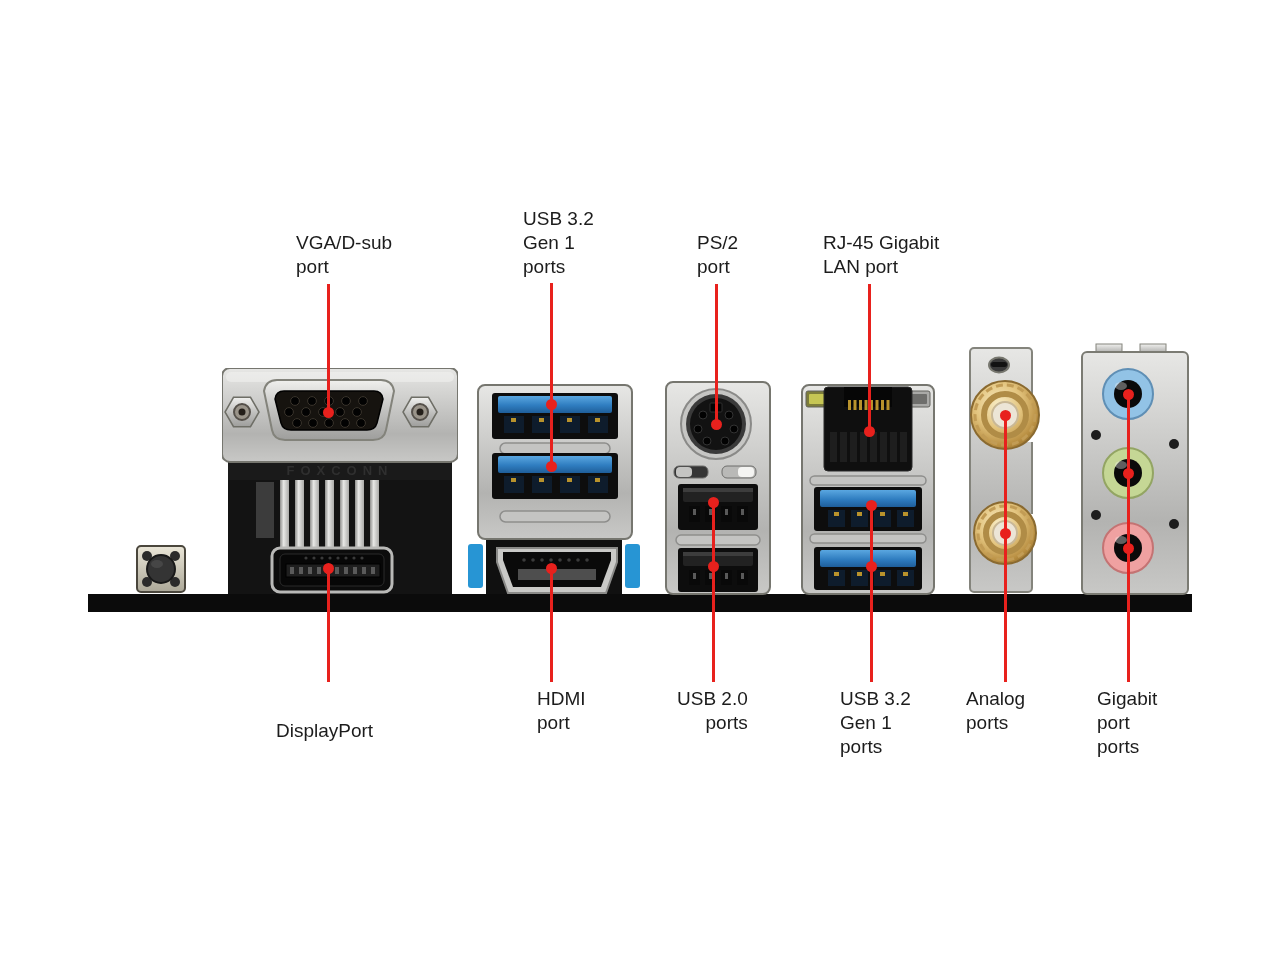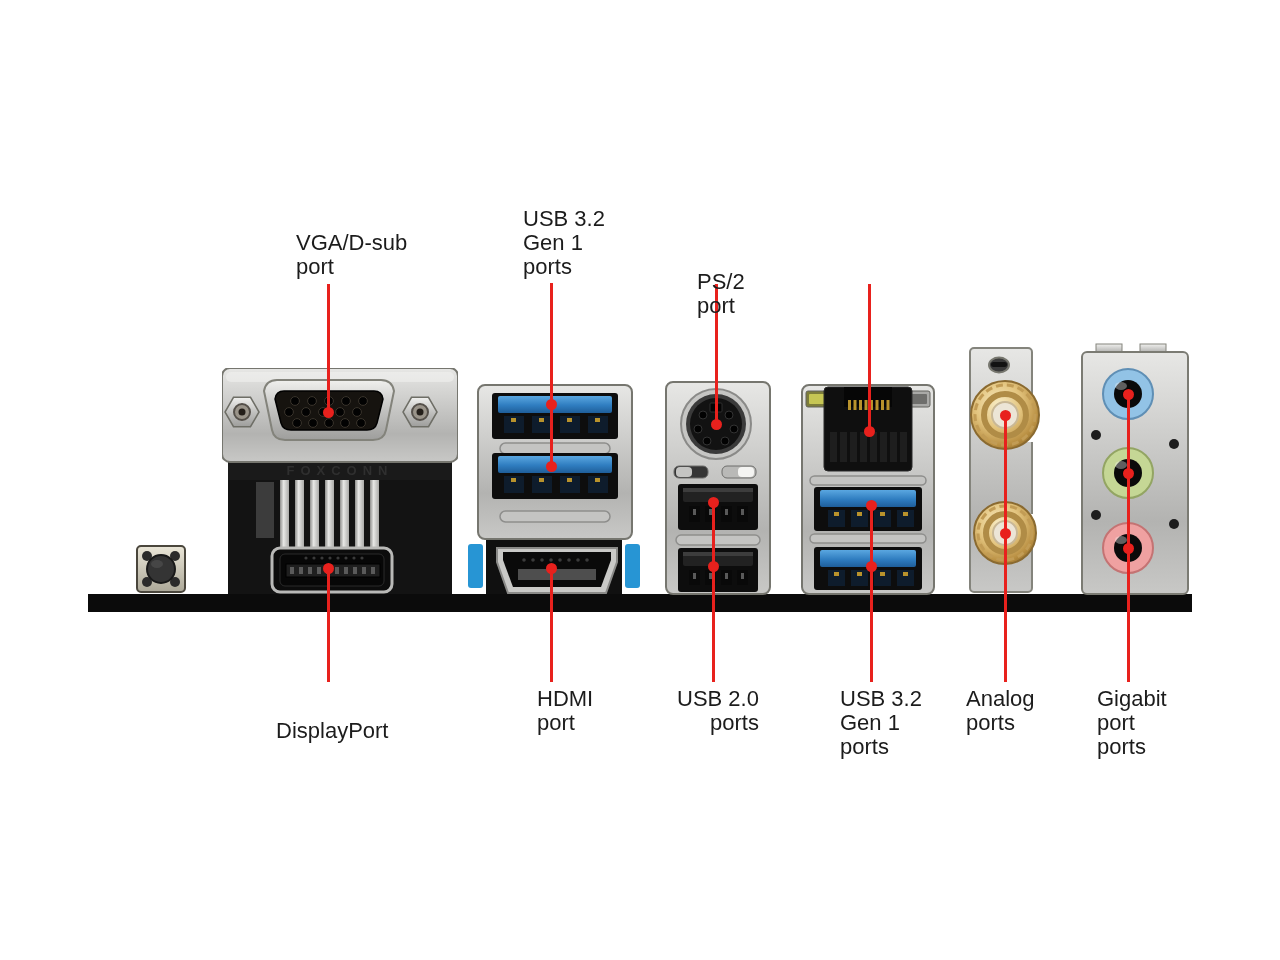--- a/index.html
+++ b/index.html
@@ -3,21 +3,21 @@
 <meta charset="utf-8">
 <style>
   html,body{margin:0;padding:0;background:#ffffff;}
   #canvas{position:relative;width:1280px;height:960px;background:#fff;overflow:hidden;
           font-family:"Liberation Sans", sans-serif;}
   .comp{position:absolute;z-index:10;}
   .pcb-strip{position:absolute;z-index:5;background:var(--pcb-black,#0b0b0b);}
   .lead{position:absolute;width:3px;margin-left:-1.5px;background:var(--accent-red,#e8211d);z-index:40;}
   .dot{position:absolute;width:11px;height:11px;margin-left:-5.5px;margin-top:-5.5px;border-radius:50%;
        background:var(--accent-red,#e8211d);z-index:41;}
-  .label{position:absolute;z-index:50;color:#1c1c1c;font-size:22px;line-height:24px;white-space:nowrap;}
+  .label{position:absolute;z-index:50;color:#1c1c1c;font-size:19px;line-height:24px;white-space:nowrap;}
   .label span{display:block;}
 </style>
 </head>
 <body>
 
 <div id="canvas">
 
   <svg width="0" height="0" style="position:absolute">
     <defs>
       <linearGradient id="metalFace" x1="0" y1="0" x2="0" y2="1">
@@ -437,23 +437,27 @@
 
   <div class="label" style="left:290px;top:231px;margin-left:6px;">
     <span>VGA/D-sub</span>
     <span>port</span>
   </div>
   <div class="label" style="left:523px;top:207px;">
     <span>USB 3.2</span>
     <span>Gen 1</span>
     <span>ports</span>
   </div>
-  <div class="label" style="left:697px;top:231px;margin-top:39px;">
+  <div class="label" style="left:697px;top:231px;">
     <span>PS/2</span>
     <span>port</span>
+  </div>
+  <div class="label" style="left:823px;top:231px;">
+    <span>RJ-45 Gigabit</span>
+    <span>LAN port</span>
   </div>
   <div class="label" style="left:276px;top:687px;margin-top:32px;">
     <span>DisplayPort</span>
   </div>
   <div class="label" style="left:537px;top:687px;">
     <span>HDMI</span>
     <span>port</span>
   </div>
   <div class="label" style="left:677px;top:687px;text-align:right;">
     <span>USB 2.0</span>

